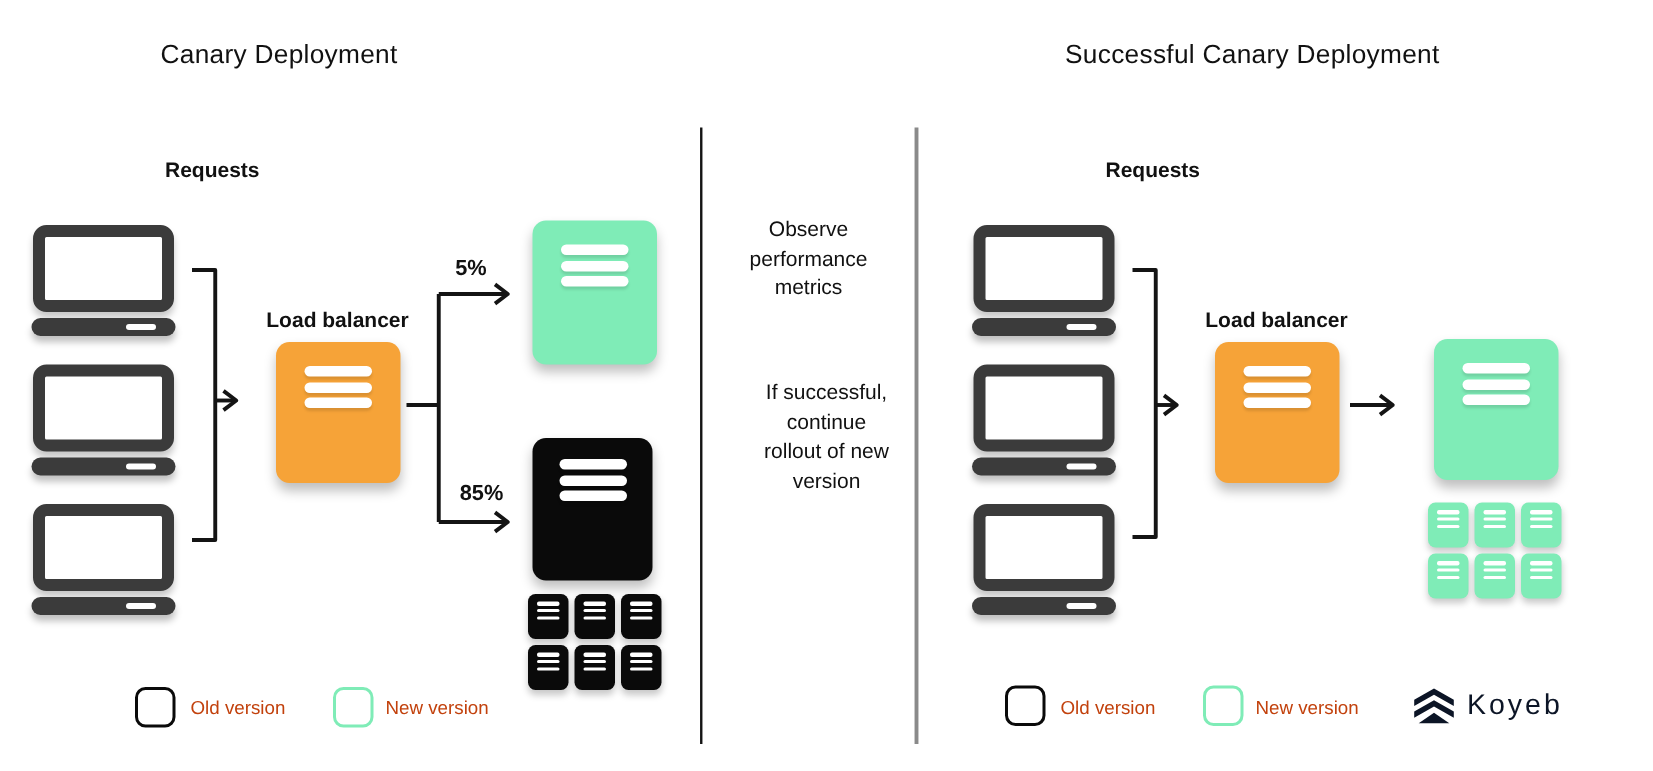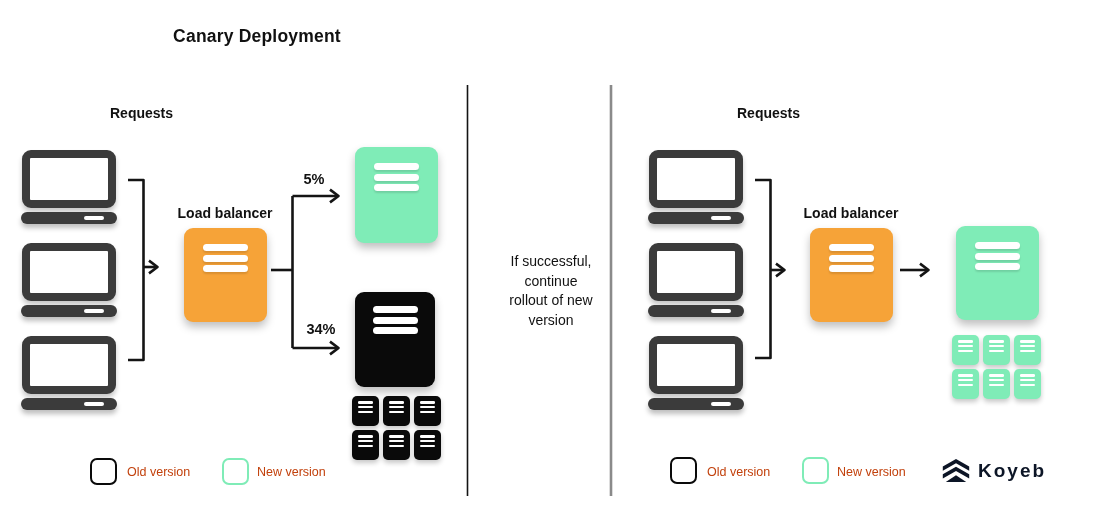--- a/index.html
+++ b/index.html
@@ -7,21 +7,21 @@
     position:relative; width:1102px; height:514px; margin:0 auto;
     background:var(--page-white,#fff); overflow:hidden;
     font-family:"Liberation Sans", sans-serif; color:var(--text-black,#111);
   }
   .abs { position:absolute; }
   svg.connectors { position:absolute; left:0; top:0; pointer-events:none; }
   .stroke { stroke:var(--arrow-black,#141414); stroke-width:2.6; fill:none; stroke-linejoin:round; }
   .div-left  { stroke:var(--arrow-black,#141414); stroke-width:1.6; }
   .div-right { stroke:var(--divider-gray,#8a8a8a); stroke-width:2.6; }
 
-  .title { font-size:17.5px; font-weight:700; text-align:center; letter-spacing:.2px; }
+  .title { font-size:17.5px; font-weight:400; letter-spacing:.2px; }
   .lbl   { font-size:14px; font-weight:700; }
   .lbl-c { font-size:14px; font-weight:700; text-align:center; }
   .pct   { font-size:14.5px; font-weight:700; text-align:center; }
   .note  { font-size:14px; line-height:19.5px; text-align:center; white-space:pre-line; }
 
   
   .laptop { width:96px; }
   .laptop .screen {
     box-sizing:border-box; width:94px; height:58px; margin-left:1px;
     border:8px solid var(--client-dark,#3b3b3b); border-radius:9px; background:#fff;
@@ -50,21 +50,21 @@
     box-shadow:0 3px 5px rgba(0,0,0,.22);
   }
   .mini .mbar { width:15px; height:2.6px; border-radius:1.3px; background:#fff; }
 
   
   .swatch { box-sizing:border-box; width:27px; height:27px; border-radius:7px; background:#fff; }
   .swatch.old { border:2.6px solid var(--old-version,#0a0a0a); }
   .swatch.new { border:2.6px solid var(--new-version,#7fecb7); }
   .legend-label { font-size:12.5px; color:#c2410c; }
 
-  .brand-name { font-size:19px; font-weight:700; letter-spacing:2px; color:var(--brand-dark,#0c1526);text-align:right; }
+  .brand-name { font-size:19px; font-weight:400; letter-spacing:2px; color:var(--brand-dark,#0c1526);text-align:right; }
 </style>
 </head>
 <body>
 
 <div class="canvas">
 
   <svg class="connectors" width="1102" height="514" viewBox="0 0 1102 514">
 
     <g>
       <path class="stroke" d="M128 180 H143.5 V360 H128"></path>
@@ -121,21 +121,21 @@
   <div class="abs lbl-c" style="left:165px;top:205px;width:120px">Load balancer</div>
   <div class="abs node big orange" style="left:184px;top:228px">
     <div class="bars">
       <span class="bar"></span>
       <span class="bar"></span>
       <span class="bar"></span>
     </div>
   </div>
 
   <div class="abs pct" style="left:294px;top:171px;width:40px">5%</div>
-  <div class="abs pct" style="left:299px;top:321px;width:44px">34%</div>
+  <div class="abs pct" style="left:299px;top:321px;width:44px">85%</div>
 
   <div class="abs node big green" style="left:355px;top:147px;height:96px">
     <div class="bars">
       <span class="bar"></span>
       <span class="bar"></span>
       <span class="bar"></span>
     </div>
   </div>
 
   <div class="abs node black" style="left:355px;top:292px;width:80px;height:95px">
@@ -172,25 +172,29 @@
         <span class="mbar"></span>
         <span class="mbar"></span>
       </div>
     <div class="mini black">
         <span class="mbar"></span>
         <span class="mbar"></span>
         <span class="mbar"></span>
       </div>
   </div>
 
+  <div class="abs note" style="left:469px;top:143px;width:140px">Observe
+performance
+metrics</div>
   <div class="abs note" style="left:469px;top:252px;width:164px">If successful,
 continue
 rollout of new
 version</div>
 
+  <div class="abs title" style="left:710px;top:26px;width:300px">Successful Canary Deployment</div>
   <div class="abs lbl" style="left:737px;top:105px">Requests</div>
 
   <div class="abs laptop" style="left:648px;top:150px">
     <div class="screen"></div>
     <div class="base">
         <span class="base-light"></span>
       </div>
   </div>
   <div class="abs laptop" style="left:648px;top:243px">
     <div class="screen"></div>

